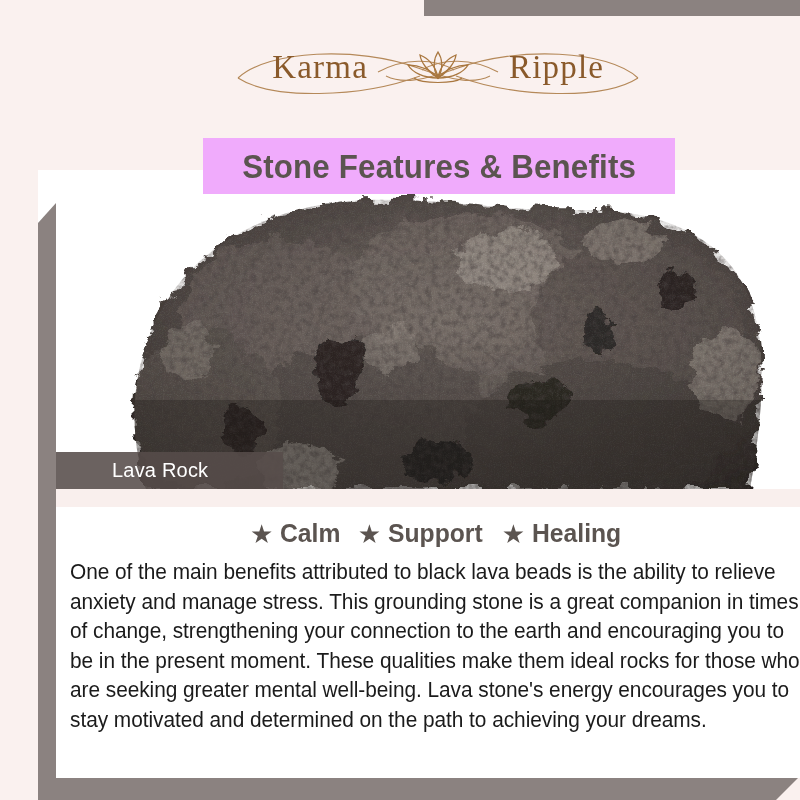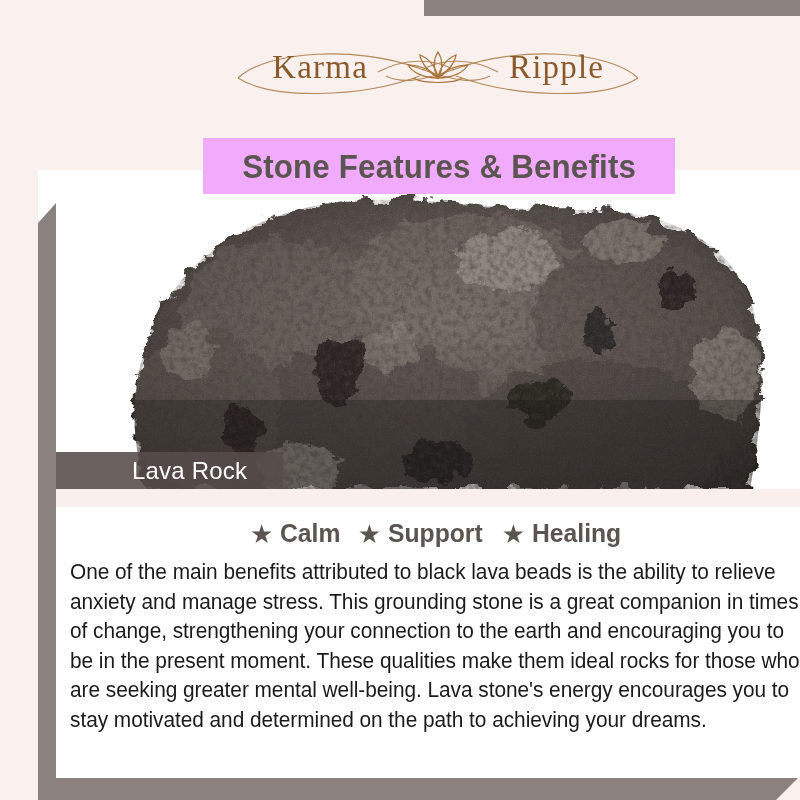--- a/index.html
+++ b/index.html
@@ -37,21 +37,21 @@
     transform:scaleX(.92);transform-origin:center;white-space:nowrap;
   }
 
   
   .photo{position:absolute;left:0;top:170px;width:800px;height:319px;overflow:hidden;
     background:#ffffff;z-index:2;}
   .photo svg{display:block;width:800px;height:319px;}
 
   .caption{position:absolute;left:18px;top:452px;width:227px;height:37px;
     background:rgba(86,76,74,.88);z-index:7;display:flex;align-items:center;}
-  .caption-text{color:#fff;font-size:24px;padding-left:76px;letter-spacing:.2px;}
+  .caption-text{color:#fff;font-size:20px;padding-left:56px;letter-spacing:.2px;}
 
   
   .cream-strip{position:absolute;left:0;top:489px;width:800px;height:18px;background:#f9efed;z-index:2;}
   .content{position:absolute;left:0;top:507px;width:800px;height:271px;background:#fff;z-index:2;}
 
   .benefits{display:flex;align-items:center;justify-content:center;gap:14px;
     margin-top:11px;}
   .benefit{display:flex;align-items:center;gap:7px;}
   .star{color:#5b5450;font-size:26px;line-height:1;}
   .benefit-label{

